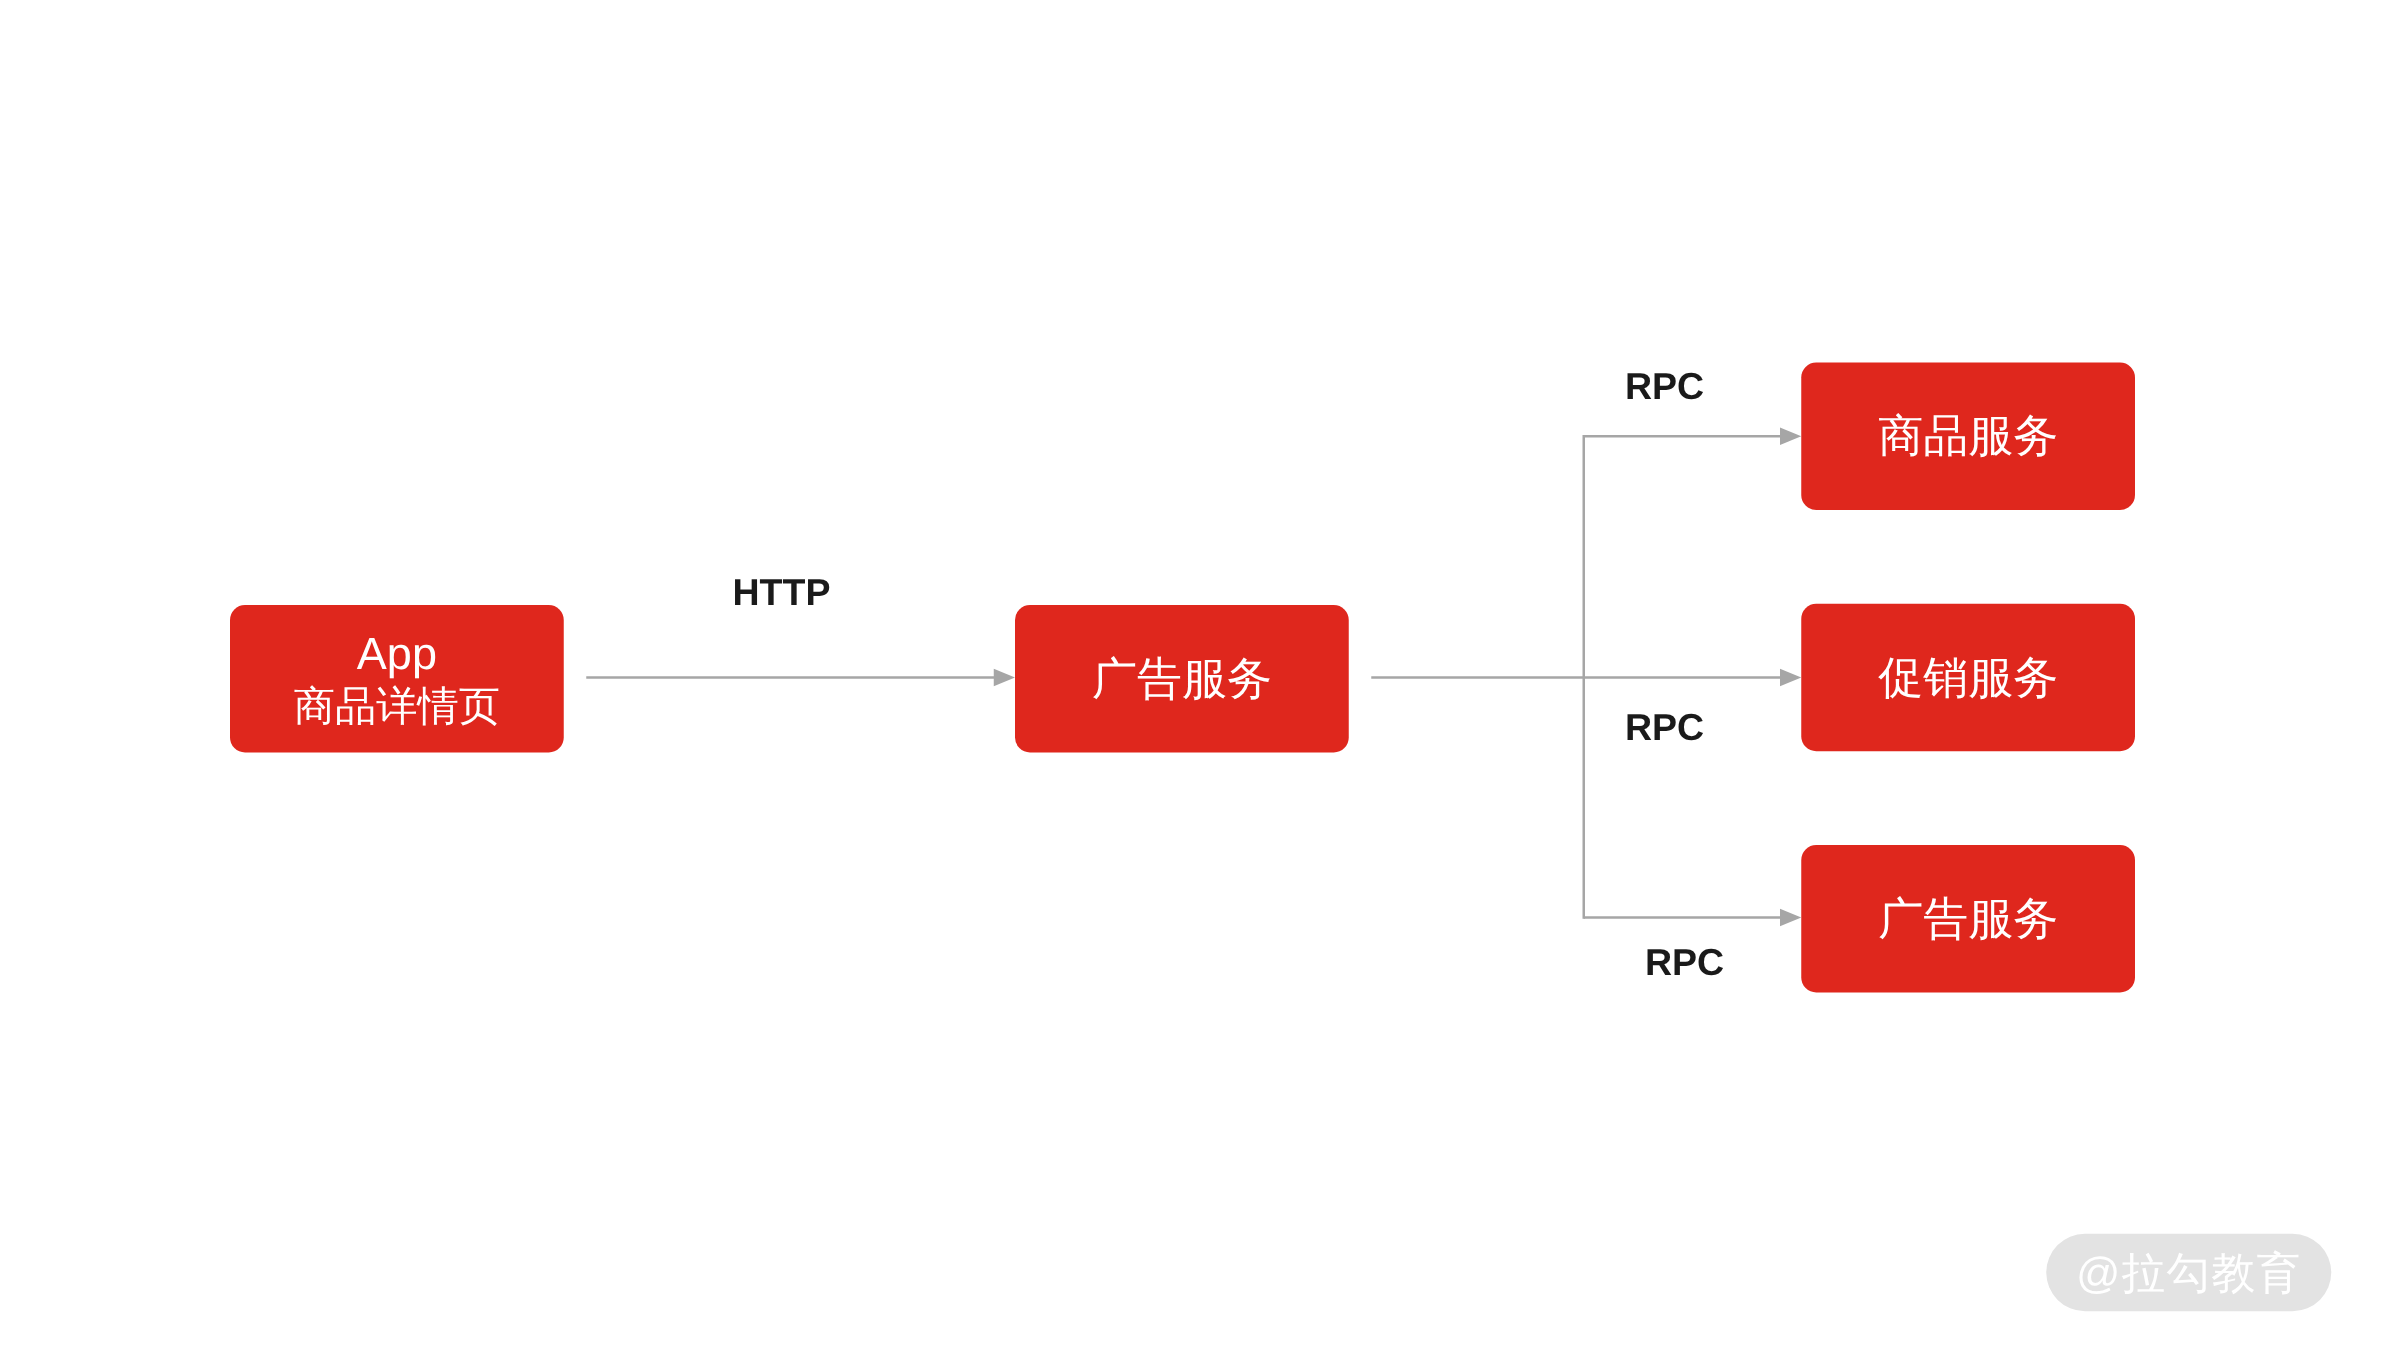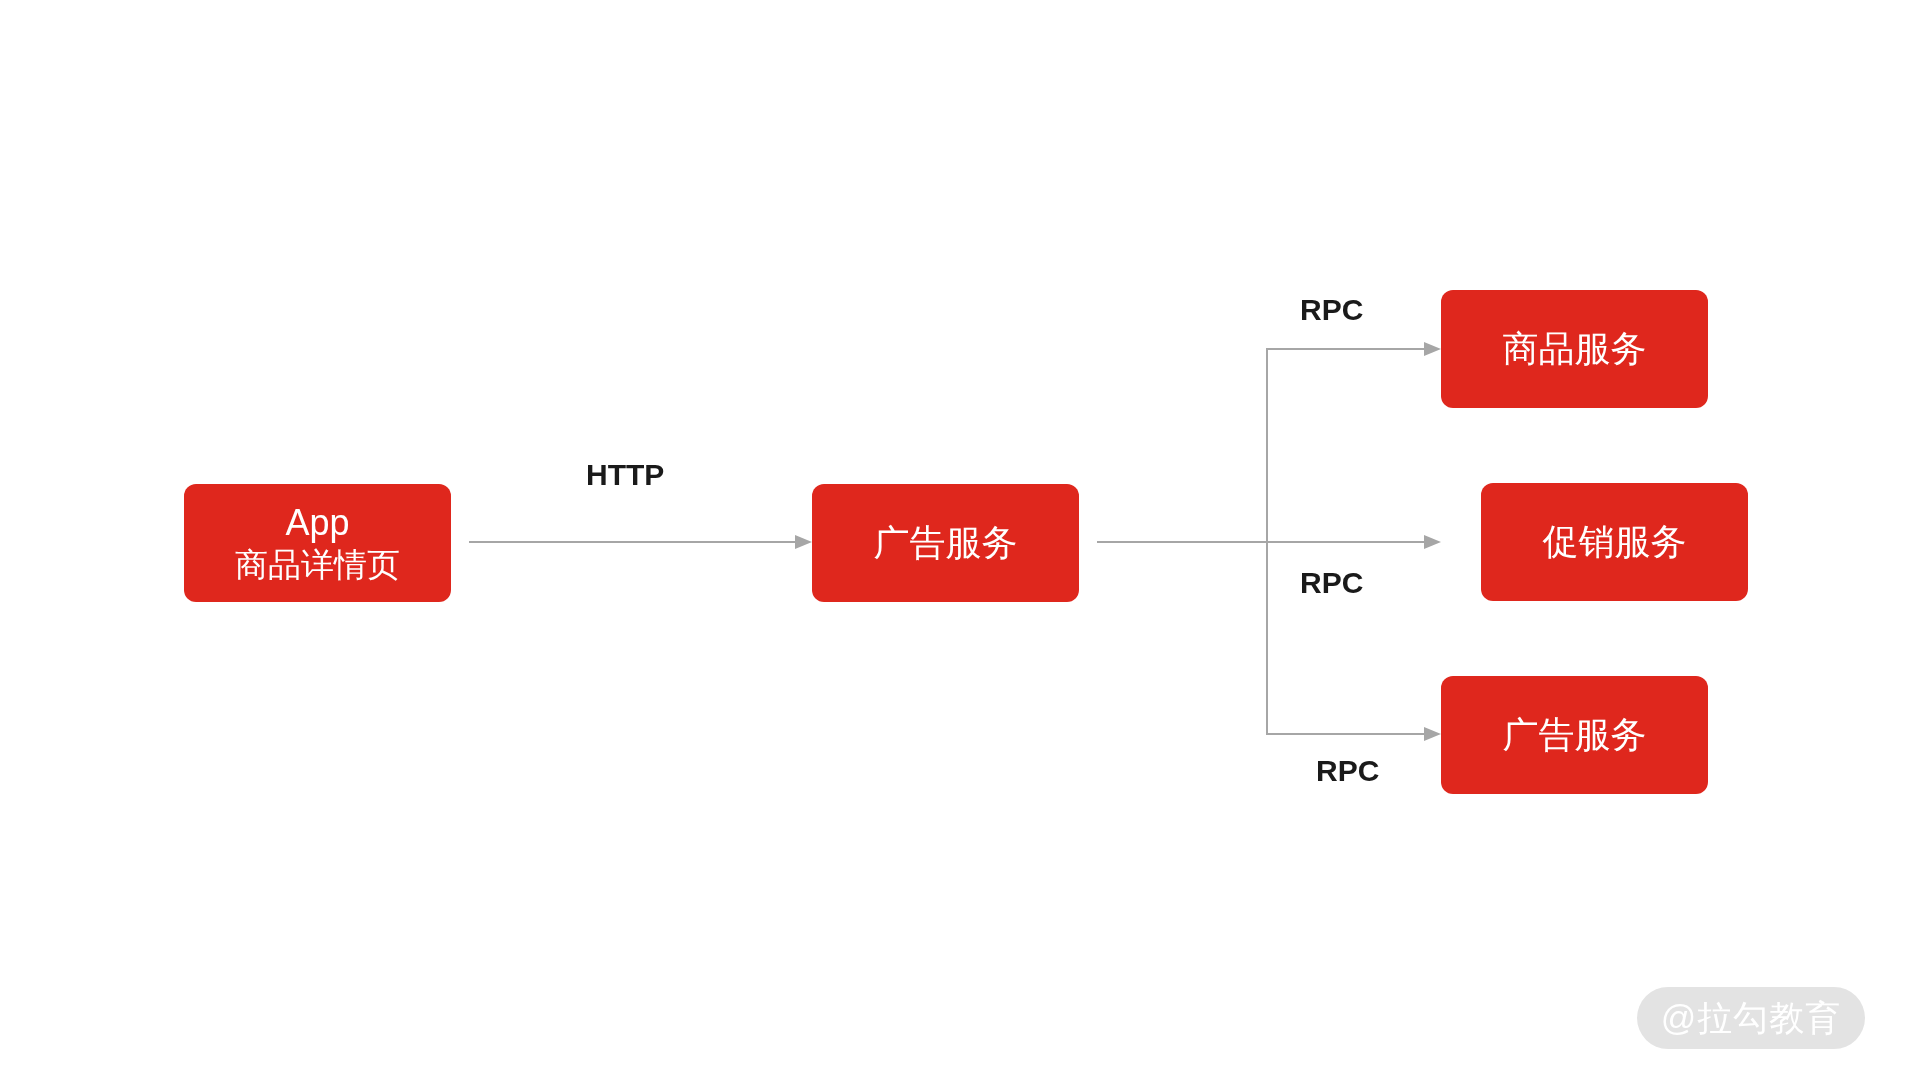--- a/index.html
+++ b/index.html
@@ -28,21 +28,21 @@
     justify-content: center;
     text-align: left;
     font-size: 36px;
     font-weight: 500;
     line-height: 1.22;
     border-radius: 12px;
   }
   .node-app       { left: 184px;  top: 484px; }
   .node-gateway   { left: 812px;  top: 484px; }
   .node-product   { left: 1441px; top: 290px; }
-  .node-promotion { left: 1441px; top: 483px; margin-left: 40px; }
+  .node-promotion { left: 1441px; top: 483px; }
   .node-ad        { left: 1441px; top: 676px; }
   .node .l1 { font-size: 36px; }
   .node .l2 { font-size: 33px; }
   
   .h-line, .v-line {
     position: absolute;
     background: var(--connector, #a6a6a6);
   }
   .h-line { height: 2px; }
   .v-line { width: 2px; }

